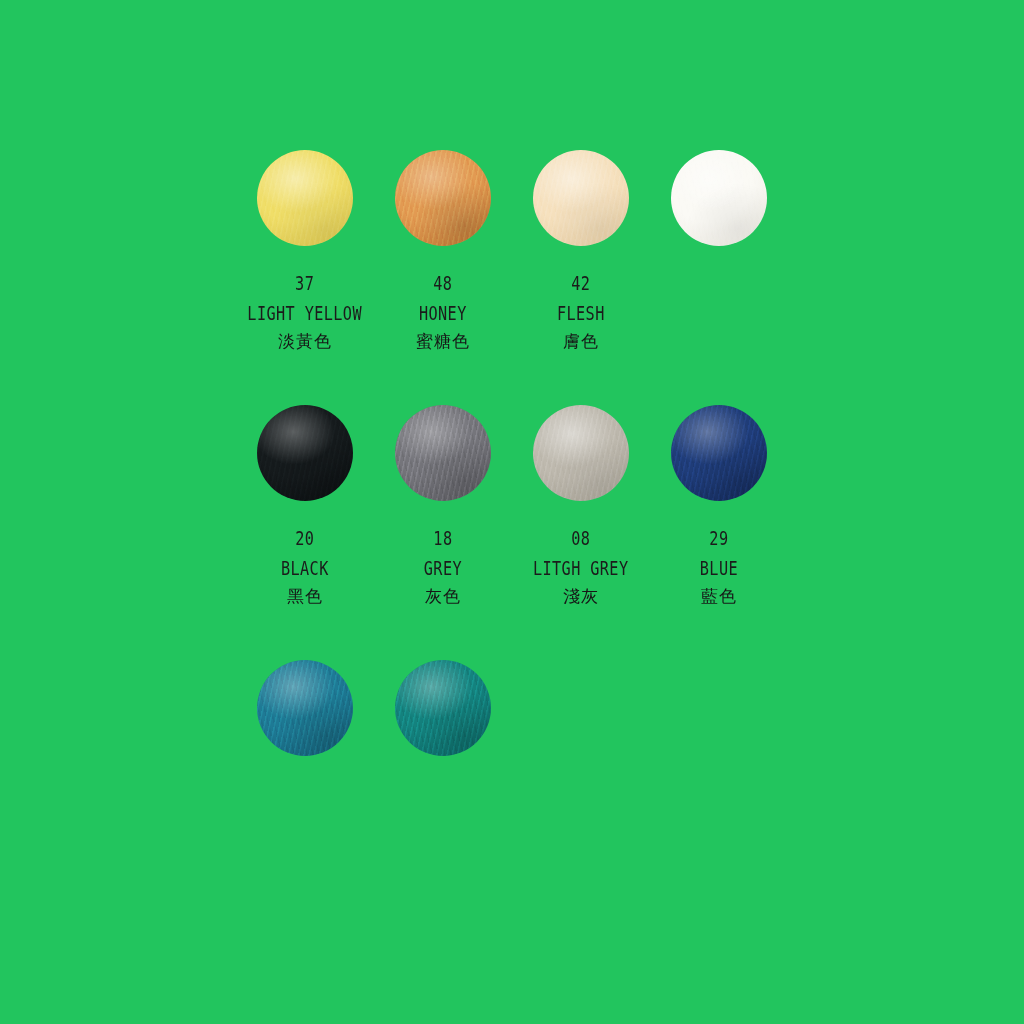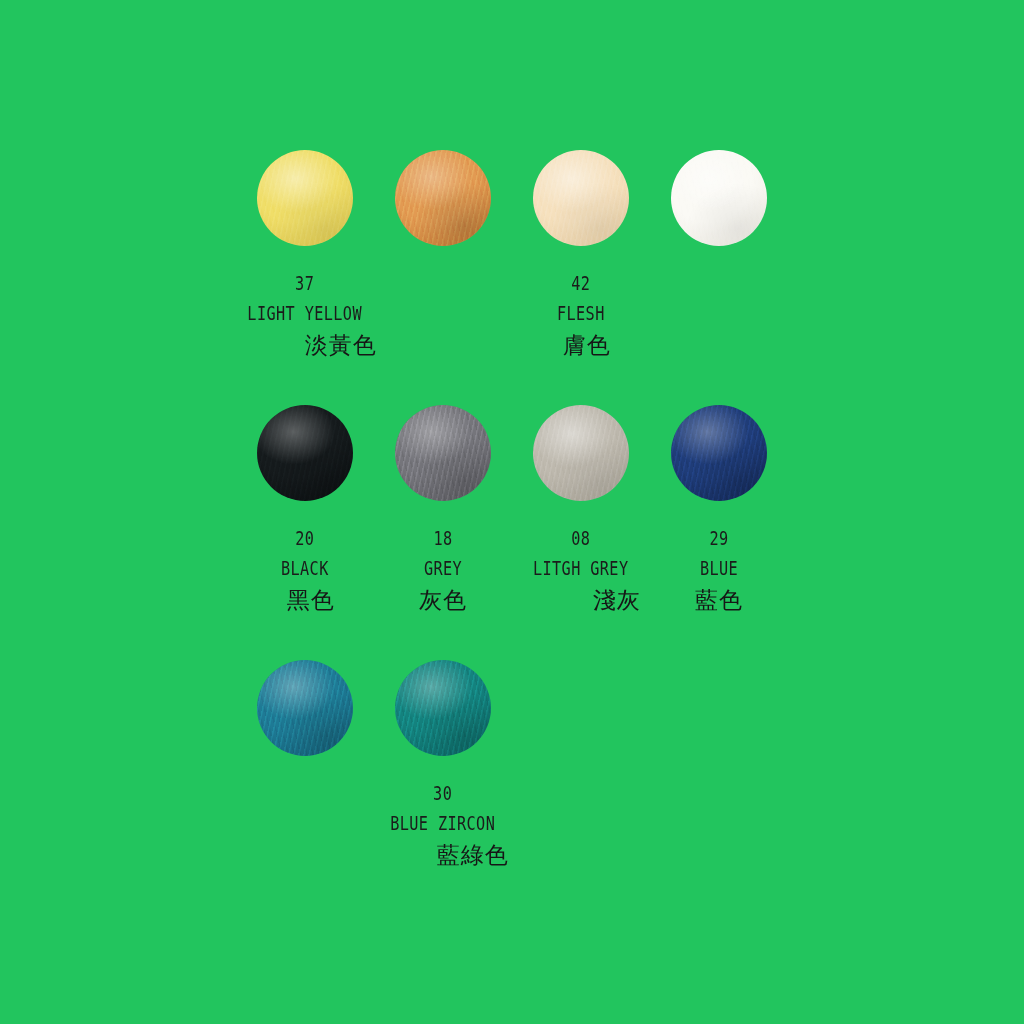--- a/index.html
+++ b/index.html
@@ -110,26 +110,25 @@
   }
   .swatch-code {
     font-size: 19px;
     margin-bottom: 11px;
   }
   .swatch-name {
     font-size: 19px;
     margin-bottom: 11px;
   }
   .swatch-cn {
-    font-family: Liberation Sans, sans-serif;
-    font-size: 23px;
+    font-family: Liberation Mono, monospace;
+    font-size: 17px;
     color: #161616;
     letter-spacing: 1px;
     white-space: nowrap;
-    text-align: right;
   }
 </style>
 </head>
 <body>
 
 <div id="sheet">
   <div class="swatch-grid">
       <div class="swatch-cell">
         <div class="swatch-disc-wrap">
           <div class="swatch-disc pale" style="background: radial-gradient(circle at 40% 32%, rgb(240, 222, 104) 0%, rgb(240, 222, 104) 48%, rgb(217, 196, 76) 100%);"></div>
@@ -137,20 +136,25 @@
         <div class="swatch-labels">
           <div class="swatch-code">37</div>
           <div class="swatch-name">LIGHT YELLOW</div>
           <div class="swatch-cn">淡黃色</div>
         </div>
       </div>
       <div class="swatch-cell">
         <div class="swatch-disc-wrap">
           <div class="swatch-disc" style="background: radial-gradient(circle at 40% 32%, rgb(226, 154, 82) 0%, rgb(226, 154, 82) 48%, rgb(197, 122, 51) 100%);"></div>
         </div>
+        <div class="swatch-labels">
+          <div class="swatch-code">48</div>
+          <div class="swatch-name">HONEY</div>
+          <div class="swatch-cn">蜜糖色</div>
+        </div>
       </div>
       <div class="swatch-cell">
         <div class="swatch-disc-wrap">
           <div class="swatch-disc pale" style="background: radial-gradient(circle at 40% 32%, rgb(246, 225, 190) 0%, rgb(246, 225, 190) 48%, rgb(232, 206, 163) 100%);"></div>
         </div>
         <div class="swatch-labels">
           <div class="swatch-code">42</div>
           <div class="swatch-name">FLESH</div>
           <div class="swatch-cn">膚色</div>
         </div>
@@ -202,20 +206,15 @@
       </div>
       <div class="swatch-cell">
         <div class="swatch-disc-wrap">
           <div class="swatch-disc" style="background: radial-gradient(circle at 40% 32%, rgb(30, 122, 149) 0%, rgb(30, 122, 149) 48%, rgb(21, 96, 119) 100%);"></div>
         </div>
       </div>
       <div class="swatch-cell">
         <div class="swatch-disc-wrap">
           <div class="swatch-disc" style="background: radial-gradient(circle at 40% 32%, rgb(20, 130, 126) 0%, rgb(20, 130, 126) 48%, rgb(12, 103, 101) 100%);"></div>
         </div>
-        <div class="swatch-labels">
-          <div class="swatch-code">30</div>
-          <div class="swatch-name">BLUE ZIRCON</div>
-          <div class="swatch-cn">藍綠色</div>
-        </div>
       </div>
     </div>
 </div>
 
 </body></html>

